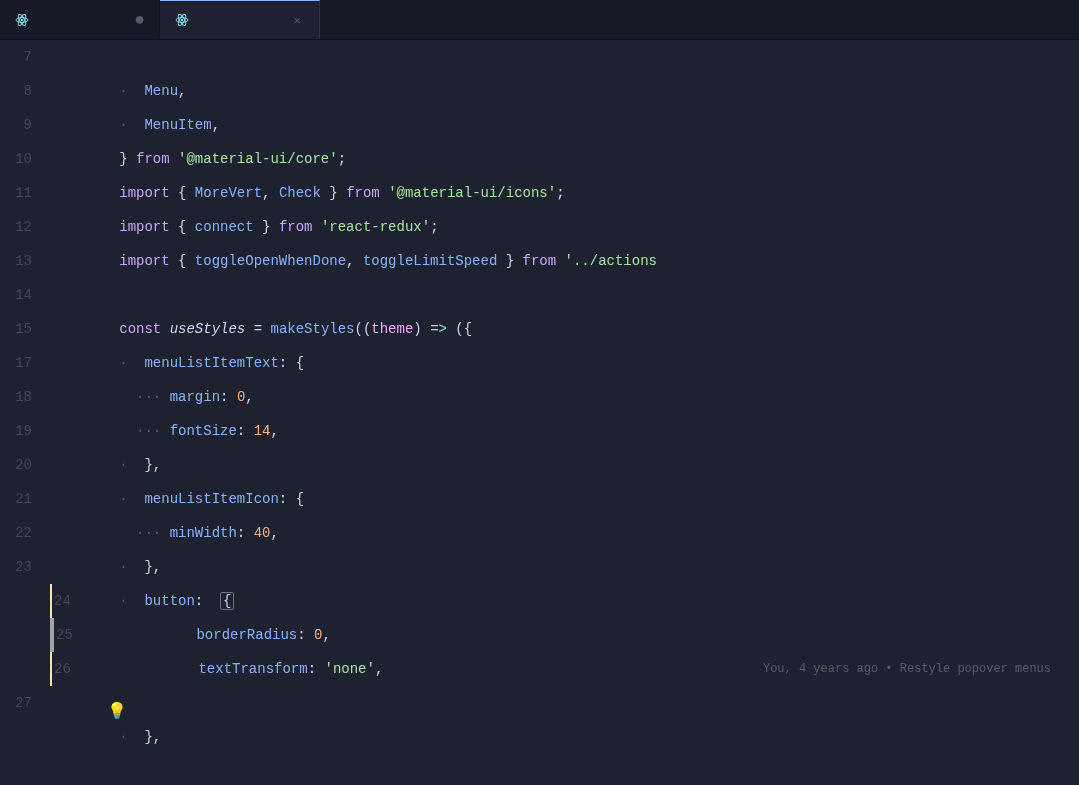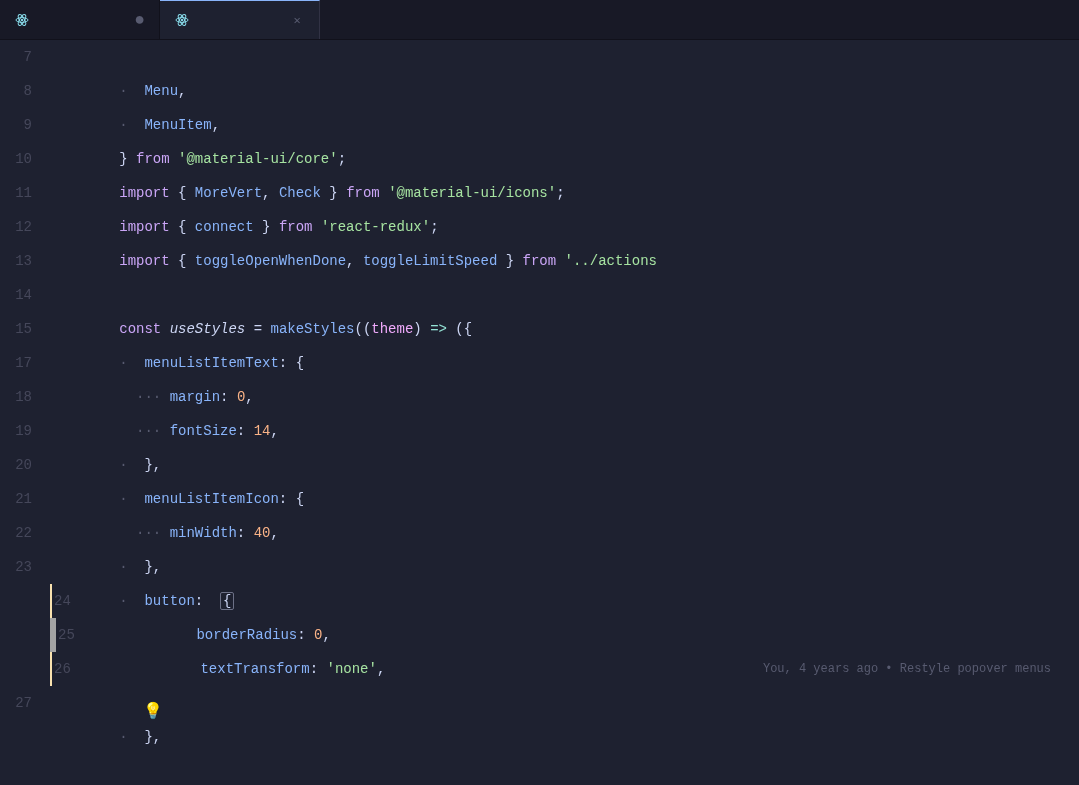--- a/index.html
+++ b/index.html
@@ -263,28 +263,28 @@
     </div>
   </div>
 
   <div class="code-line" style="border-left: 2px solid #f9e2af; margin-left: 50px; padding-left: 0;">
     <div class="line-number" style="min-width: 0px; padding-right: 8px; margin-left: 2px;">24</div>
     <div class="line-content">
       <span class="c-blue">        borderRadius</span><span class="c-punctuation">: </span><span class="c-orange">0</span><span class="c-punctuation">,</span>
     </div>
   </div>
 
-  <div class="code-line" style="border-left: 6px solid #a3a3a3; margin-left: 50px;">
+  <div class="code-line" style="border-left: 4px solid #a3a3a3; margin-left: 50px;">
     <div class="line-number" style="min-width: 0px; padding-right: 8px; margin-left: 2px;">25</div>
     <div class="line-content">
       <span class="c-blue">        textTransform</span><span class="c-punctuation">: </span><span class="c-green">'none'</span><span class="c-punctuation">,</span>
     </div>
   </div>
 
-  <div class="code-line" style="border-left: 2px solid #f9e2af; margin-left: 50px; gap: 36px;">
+  <div class="code-line" style="border-left: 2px solid #f9e2af; margin-left: 50px;">
     <div class="line-number" style="min-width: 0px; padding-right: 8px; margin-left: 2px;">26</div>
     <div class="line-content">
       <span style="position:relative;">
         <span class="c-yellow" style="position:absolute; left:-22px; top:0; font-size:16px;">💡</span>
       </span>
       
       <span class="line-hint">You, 4 years ago • Restyle popover menus</span>
     </div>
   </div>
 

